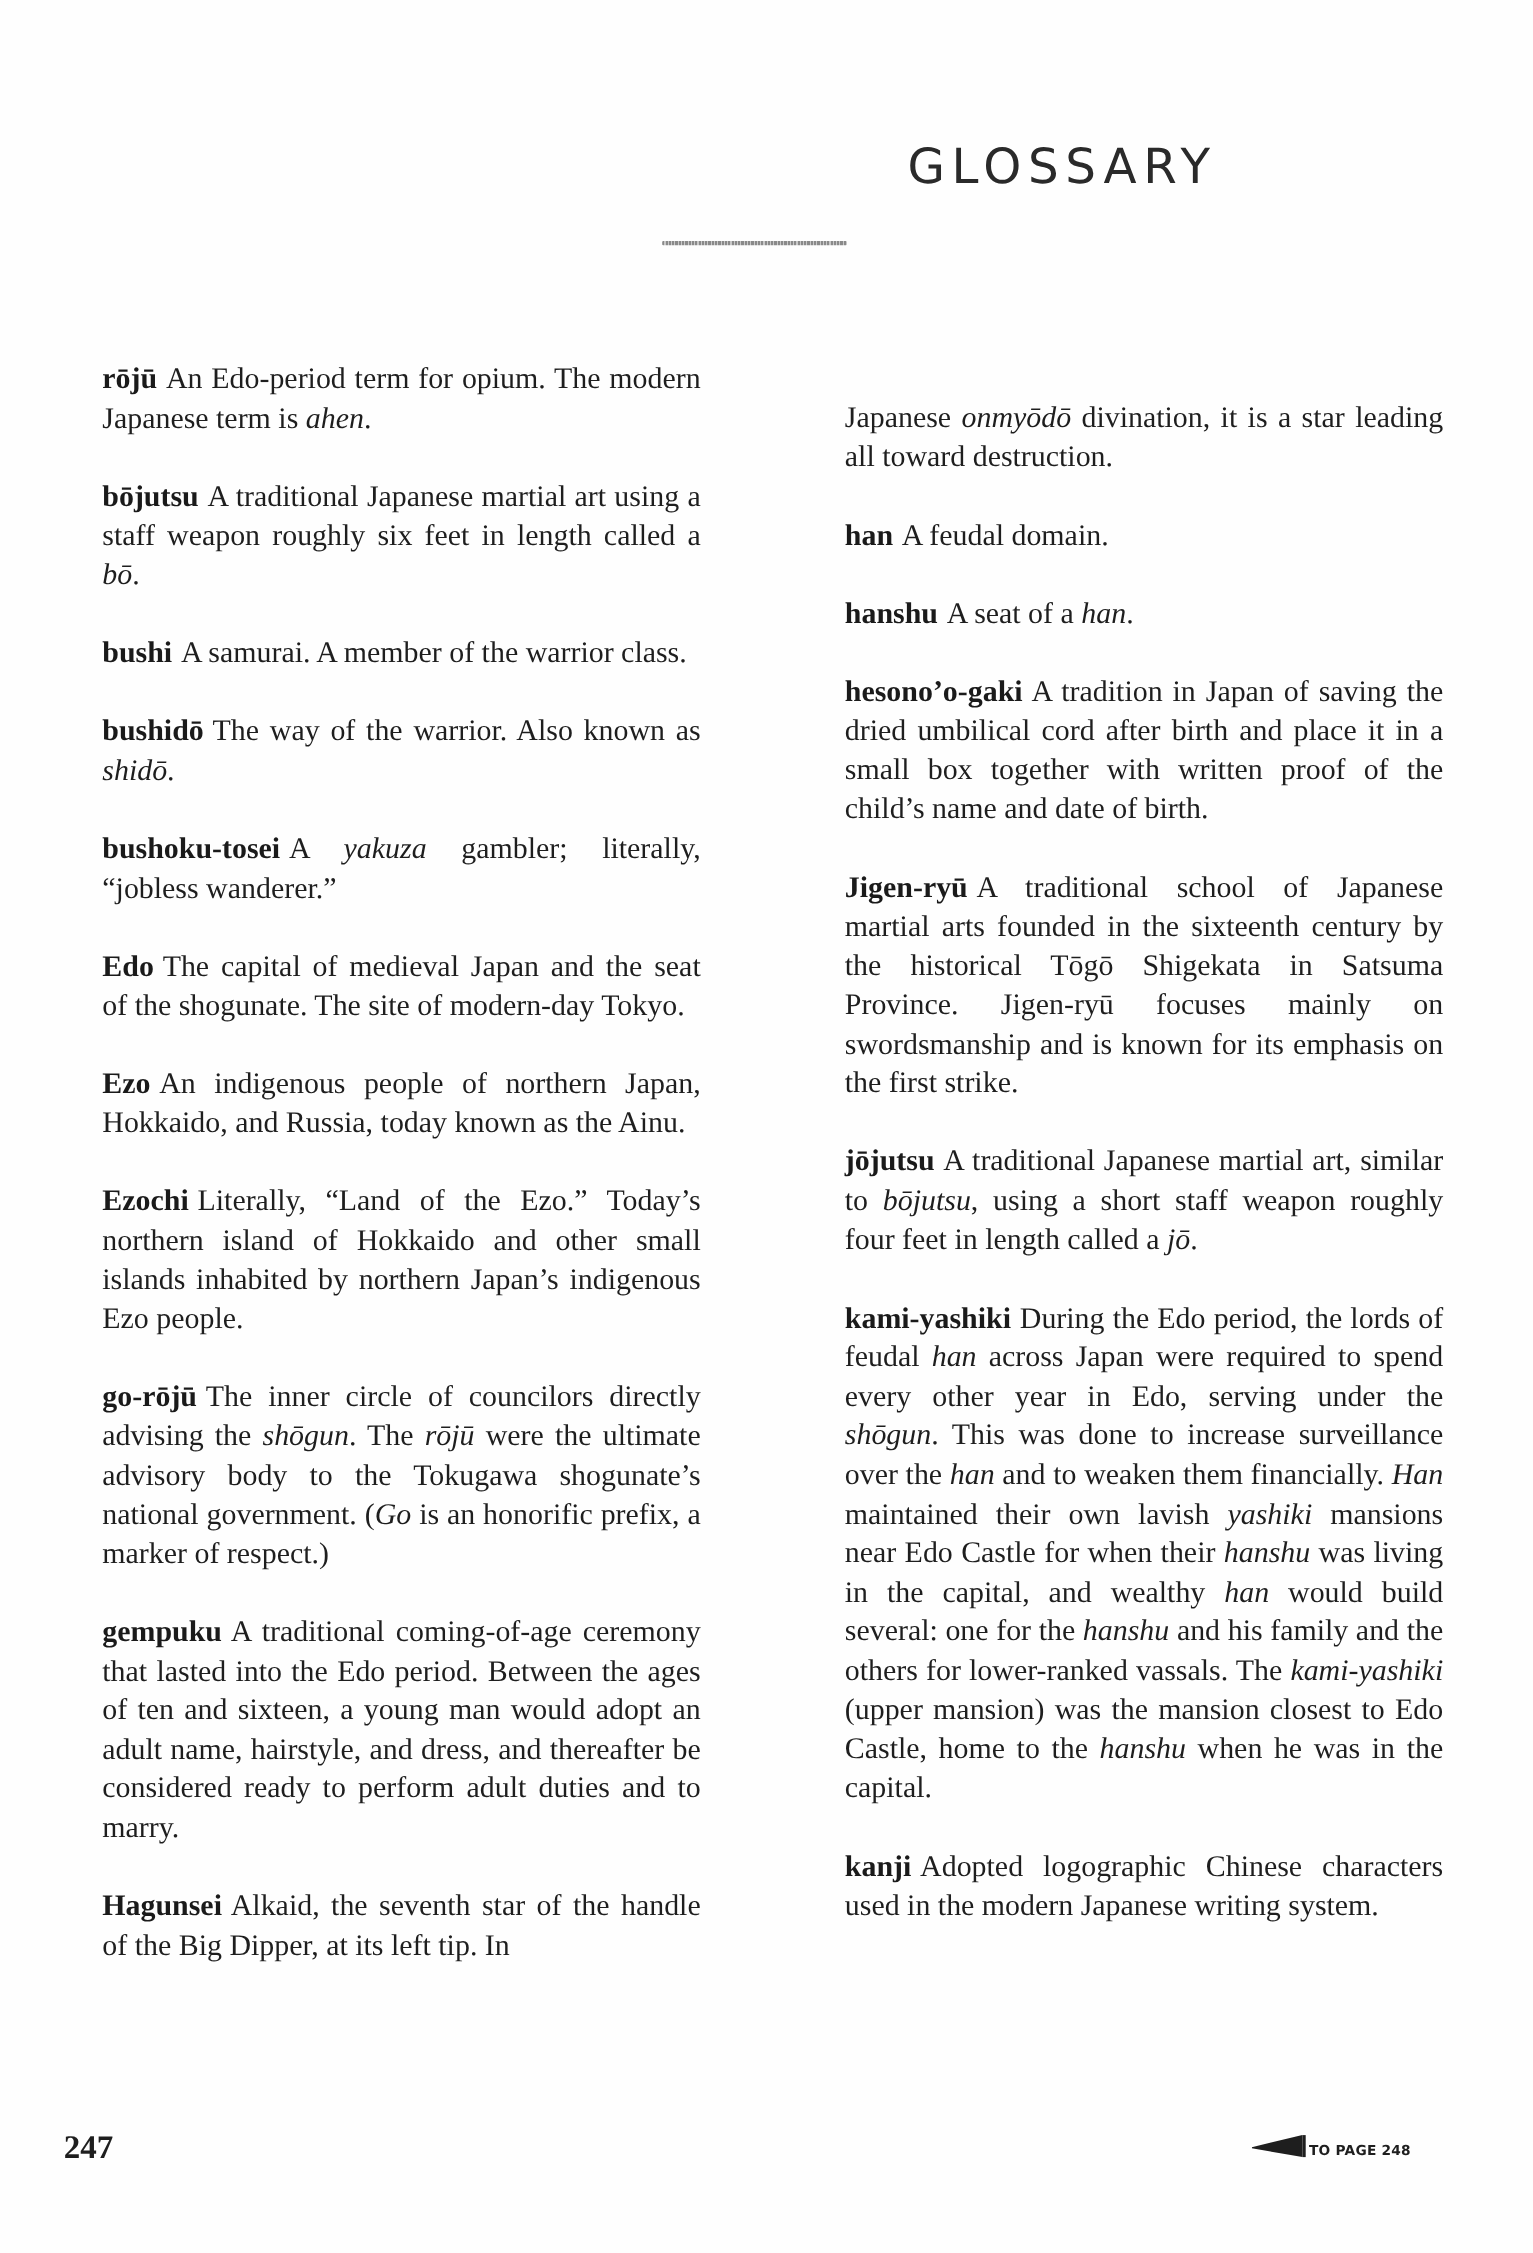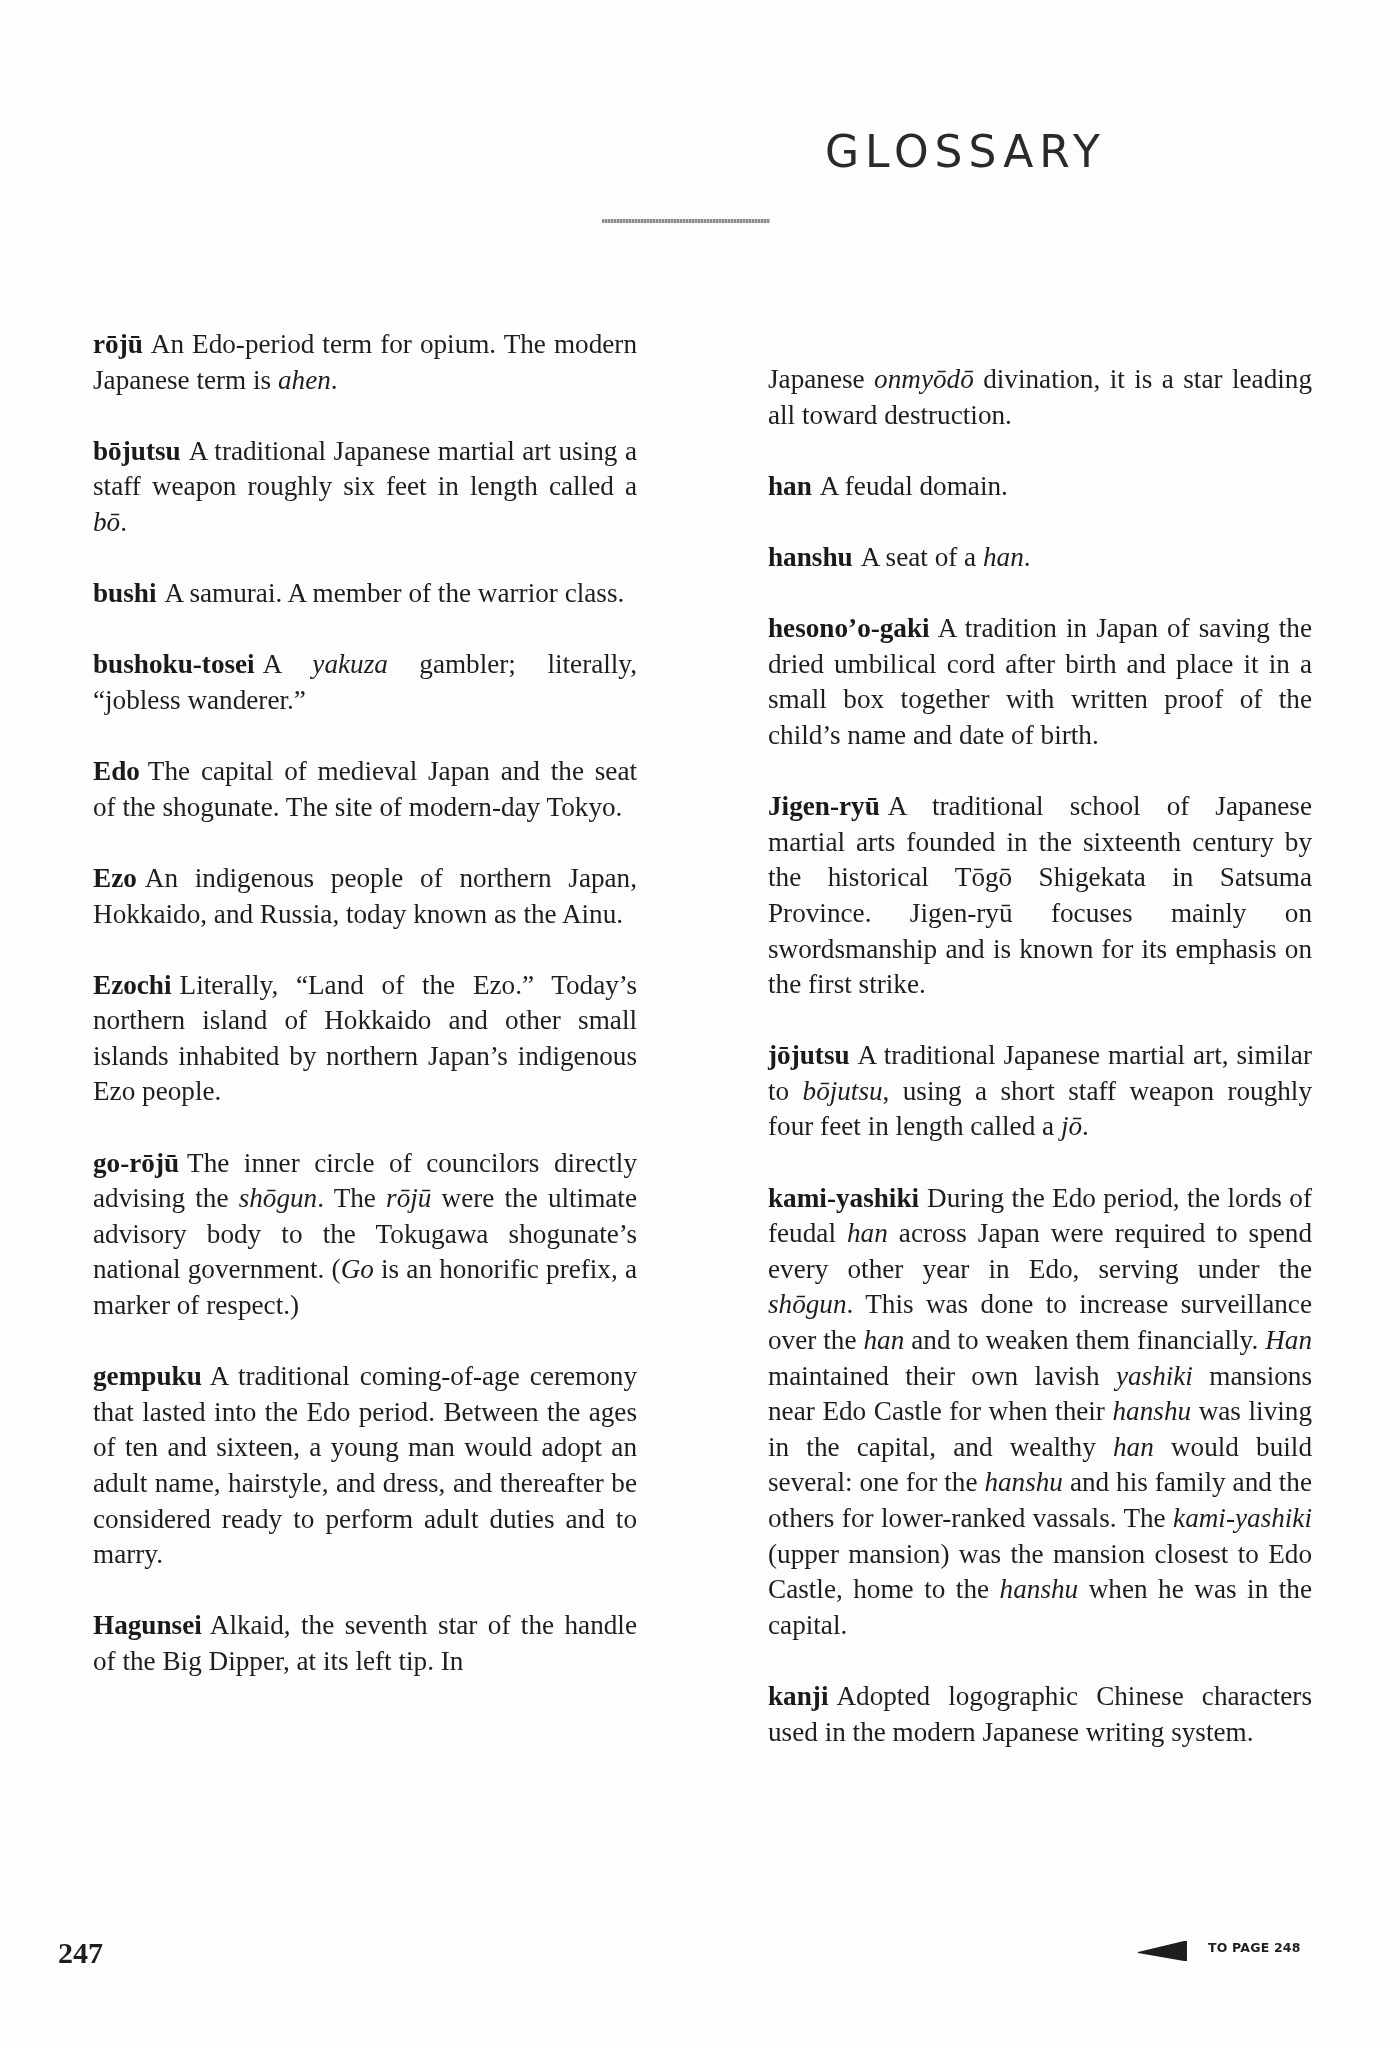--- a/index.html
+++ b/index.html
@@ -71,22 +71,22 @@
       top: 1936px;
       font-size: 30px;
       font-weight: bold;
       color: #1e1e1e;
     }
     .to-page {
       position: absolute;
       left: 1138px;
       top: 1940px;
       display: flex;
-      align-items: flex-start;
-      gap: 18px;
+      align-items: flex-end;
+      gap: 0;
     }
     .to-page .arrow {
       width: 52px;
       height: 22px;
     }
     .to-page .label {
       font-family: "DejaVu Sans", "Liberation Sans", sans-serif;
       font-size: 12.5px;
       font-weight: bold;
       color: #1e1e1e;
@@ -97,20 +97,21 @@
 <body>
 
 <div class="page">
   <h1 class="title">GLOSSARY</h1>
   <div class="title-rule"></div>
 
   <div class="column col-left">
       <p class="entry"><span class="term">rōjū</span><span class="def"><span>An Edo-period term for opium. The modern Japanese term is </span><i>ahen</i><span>.</span></span></p>
       <p class="entry"><span class="term">bōjutsu</span><span class="def"><span>A traditional Japanese martial art using a staff weapon roughly six feet in length called a </span><i>bō</i><span>.</span></span></p>
       <p class="entry"><span class="term">bushi</span><span class="def"><span>A samurai. A member of the warrior class.</span></span></p>
+      <p class="entry"><span class="term">bushidō</span><span class="def"><span>The way of the warrior. Also known as </span><i>shidō</i><span>.</span></span></p>
       <p class="entry"><span class="term">bushoku-tosei</span><span class="def"><span>A </span><i>yakuza</i><span> gambler; literally, “jobless wanderer.”</span></span></p>
       <p class="entry"><span class="term">Edo</span><span class="def"><span>The capital of medieval Japan and the seat of the shogunate. The site of modern-day Tokyo.</span></span></p>
       <p class="entry"><span class="term">Ezo</span><span class="def"><span>An indigenous people of northern Japan, Hokkaido, and Russia, today known as the Ainu.</span></span></p>
       <p class="entry"><span class="term">Ezochi</span><span class="def"><span>Literally, “Land of the Ezo.” Today’s northern island of Hokkaido and other small islands inhabited by northern Japan’s indigenous Ezo people.</span></span></p>
       <p class="entry"><span class="term">go-rōjū</span><span class="def"><span>The inner circle of councilors directly advising the </span><i>shōgun</i><span>. The </span><i>rōjū</i><span> were the ultimate advisory body to the Tokugawa shogunate’s national government. (</span><i>Go</i><span> is an honorific prefix, a marker of respect.)</span></span></p>
       <p class="entry"><span class="term">gempuku</span><span class="def"><span>A traditional coming-of-age cer­emony that lasted into the Edo period. Between the ages of ten and sixteen, a young man would adopt an adult name, hairstyle, and dress, and thereafter be considered ready to perform adult duties and to marry.</span></span></p>
       <p class="entry"><span class="term">Hagunsei</span><span class="def"><span>Alkaid, the seventh star of the handle of the Big Dipper, at its left tip. In</span></span></p>
     </div>
   <div class="column col-right">
       <p class="entry"><span class="def"><span>Japanese </span><i>onmyōdō</i><span> divination, it is a star leading all toward destruction.</span></span></p>

